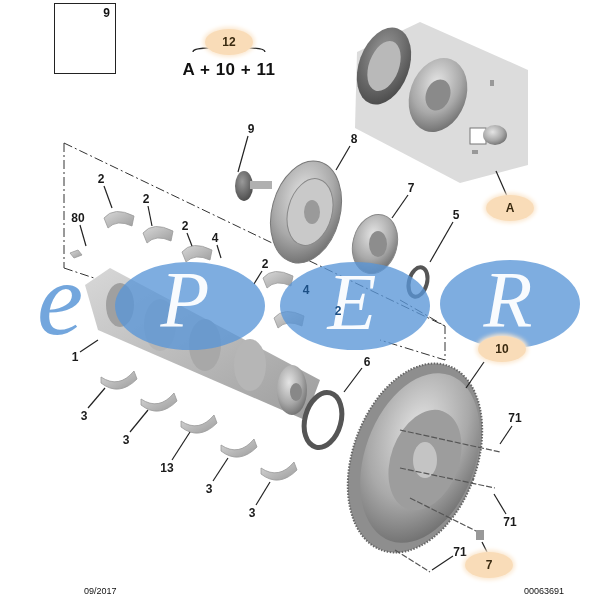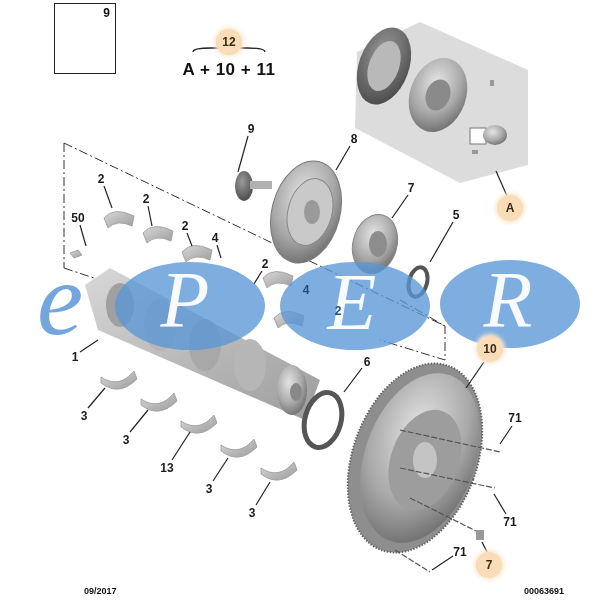--- a/index.html
+++ b/index.html
@@ -2,25 +2,25 @@
 <html><head>
 <meta charset="utf-8">
 <style>
   html, body { margin: 0; padding: 0; background: #ffffff; }
   body { width: 600px; height: 600px; position: relative; overflow: hidden;
          font-family: "Liberation Sans", "DejaVu Sans", sans-serif; }
   #stage { position: absolute; left: 0; top: 0; width: 600px; height: 600px; }
   svg { position: absolute; left: 0; top: 0; }
   .label { position: absolute; font-weight: bold; font-size: 12px; color: #1a1a1a;
            transform: translate(-50%, -50%); white-space: nowrap; line-height: 1; }
-  .badge { position: absolute; width: 26px; height: 26px; border-radius: 50%;
+  .badge { position: absolute; width: 48px; height: 26px; border-radius: 50%;
            background: #f9dcb8; font-weight: bold; font-size: 12px; color: #3a2a10;
            display: flex; align-items: center; justify-content: center;
            transform: translate(-50%, -50%); box-shadow: 0 0 4px 2px #fbe8d0; }
-  .footer { position: absolute; font-weight: bold; font-size: 9px; color: #111; padding-left: 28px; }
+  .footer { position: absolute; font-weight: normal; font-size: 9px; color: #111; padding-left: 28px; }
   .inset-box { position: absolute; left: 54px; top: 3px; width: 62px; height: 71px;
                border: 1.5px solid #222; box-sizing: border-box; background: #fff; }
   .inset-num { position: absolute; right: 5px; top: 2px; font-weight: bold; font-size: 12px; color: #111; }
   .formula { position: absolute; left: 229px; top: 60px; transform: translateX(-50%);
              font-weight: bold; font-size: 17px; color: #111; letter-spacing: 0.5px; }
   .wm { position: absolute; border-radius: 50%; background: rgba(90, 150, 215, 0.78); }
   .wm-letter { position: absolute; font-family: "Liberation Serif", "DejaVu Serif", serif;
                font-style: italic; color: rgba(255,255,255,0.95); transform: translate(-50%, -50%);
                line-height: 1; }
   .wm-e { color: rgba(90,150,215,0.85); }
@@ -188,25 +188,25 @@
     <span class="label" style="left:251px;top:129px">9</span>
     <span class="label" style="left:354px;top:139px">8</span>
     <span class="label" style="left:411px;top:188px">7</span>
     <span class="label" style="left:456px;top:215px">5</span>
     <span class="badge" style="left:510px;top:208px">A</span>
     <span class="label" style="left:101px;top:179px">2</span>
     <span class="label" style="left:146px;top:199px">2</span>
     <span class="label" style="left:185px;top:226px">2</span>
     <span class="label" style="left:215px;top:238px">4</span>
     <span class="label" style="left:265px;top:264px">2</span>
-    <span class="label" style="left:78px;top:218px">50</span>
+    <span class="label" style="left:78px;top:218px">80</span>
     <span class="label" style="left:306px;top:290px;color:#1c4f85">4</span>
     <span class="label" style="left:338px;top:311px;color:#1c4f85">2</span>
     <span class="label" style="left:75px;top:357px">1</span>
-    <span class="badge" style="left:490px;top:349px">10</span>
+    <span class="badge" style="left:502px;top:349px">10</span>
     <span class="label" style="left:367px;top:362px">6</span>
     <span class="label" style="left:84px;top:416px">3</span>
     <span class="label" style="left:126px;top:440px">3</span>
     <span class="label" style="left:167px;top:468px">13</span>
     <span class="label" style="left:209px;top:489px">3</span>
     <span class="label" style="left:252px;top:513px">3</span>
     <span class="label" style="left:515px;top:418px">71</span>
     <span class="label" style="left:510px;top:522px">71</span>
     <span class="label" style="left:460px;top:552px">71</span>
     <span class="badge" style="left:489px;top:565px">7</span>

